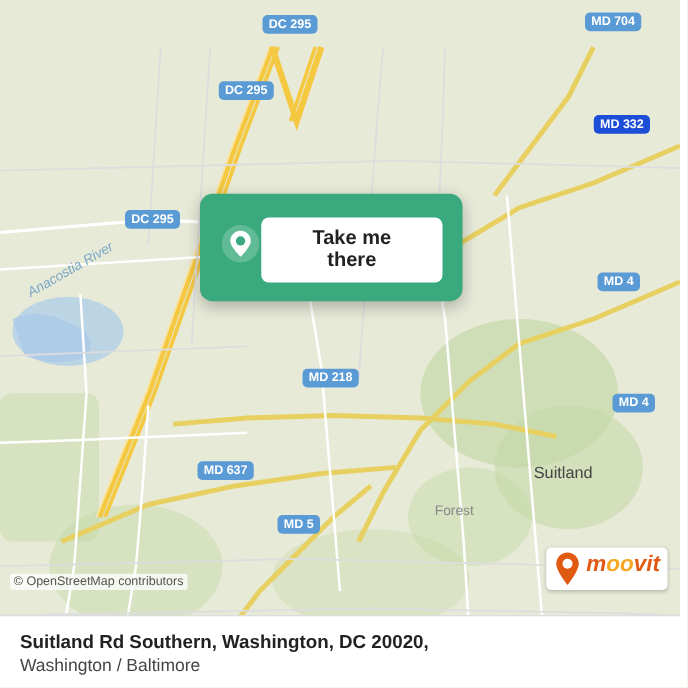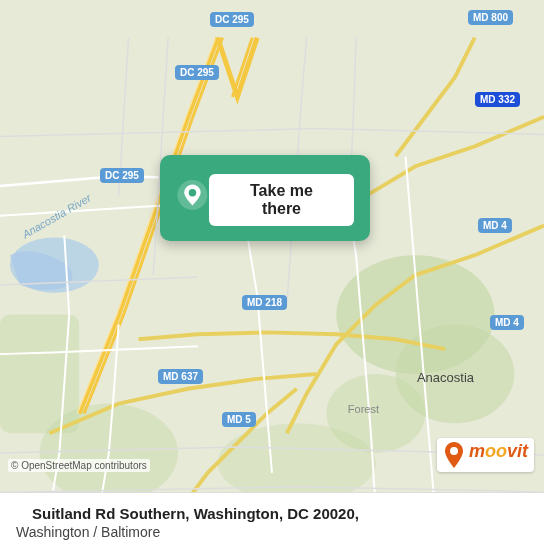--- a/index.html
+++ b/index.html
@@ -38,21 +38,20 @@
       padding: 12px 16px 10px 16px;
       border-top: 1px solid #ddd;
       z-index: 10;
     }
 
     #address-line {
       font-size: 15px;
       font-weight: bold;
       color: #222;
       margin-bottom: 2px;
-      margin-left: 16px;
     }
 
     #city-line {
       font-size: 14px;
       color: #444;
     }
 
     #copyright {
       position: absolute;
       bottom: 78px;
@@ -226,30 +225,30 @@
     <path d="M130,0 L125,80 L120,160" stroke="#ddd" stroke-width="1.5" fill="none"></path>
     <path d="M170,0 L165,80 L160,160 L155,240" stroke="#ddd" stroke-width="1.5" fill="none"></path>
     <path d="M0,100 L80,98 L160,96 L240,94 L320,92 L400,94 L480,96 L550,98" stroke="#ddd" stroke-width="1.5" fill="none"></path>
     <path d="M0,420 L80,418 L160,416 L240,414 L320,416 L400,418 L480,420 L550,422" stroke="#ddd" stroke-width="1.5" fill="none"></path>
     <path d="M0,460 L100,458 L200,456 L300,454 L400,456 L500,458 L550,460" stroke="#ddd" stroke-width="1.5" fill="none"></path>
   </svg>
 
   <div class="road-badge" style="background:#5b9bd5; top:12px; left:210px;">DC 295</div>
   <div class="road-badge" style="background:#5b9bd5; top:65px; left:175px;">DC 295</div>
   <div class="road-badge" style="background:#5b9bd5; top:168px; left:100px;">DC 295</div>
-  <div class="road-badge" style="background:#5b9bd5; top:10px; left:468px;">MD 800</div>
+  <div class="road-badge" style="background:#5b9bd5; top:10px; left:468px;">MD 704</div>
   <div class="road-badge" style="background:#1d4ed8; top:92px; left:475px;">MD 332</div>
   <div class="road-badge" style="background:#5b9bd5; top:218px; left:478px;">MD 4</div>
   <div class="road-badge" style="background:#5b9bd5; top:315px; left:490px;">MD 4</div>
   <div class="road-badge" style="background:#5b9bd5; top:295px; left:242px;">MD 218</div>
   <div class="road-badge" style="background:#5b9bd5; top:369px; left:158px;">MD 637</div>
   <div class="road-badge" style="background:#5b9bd5; top:412px; left:222px;">MD 5</div>
 
   <div id="river-label">Anacostia River</div>
-  <div id="suitland-label">Anacostia</div>
+  <div id="suitland-label">Suitland</div>
   <div id="forest-label">Forest</div>
 
   <div id="popup-card">
 
     <svg class="pin-icon" viewBox="0 0 44 44" xmlns="http://www.w3.org/2000/svg">
       <circle cx="22" cy="22" r="20" fill="rgba(255,255,255,0.2)"></circle>
       <path d="M22 8 C16,8 11,13 11,19 C11,25 22,36 22,36 C22,36 33,25 33,19 C33,13 28,8 22,8 Z" fill="white"></path>
       <circle cx="22" cy="19" r="5" fill="#3aaa7e"></circle>
     </svg>
 

